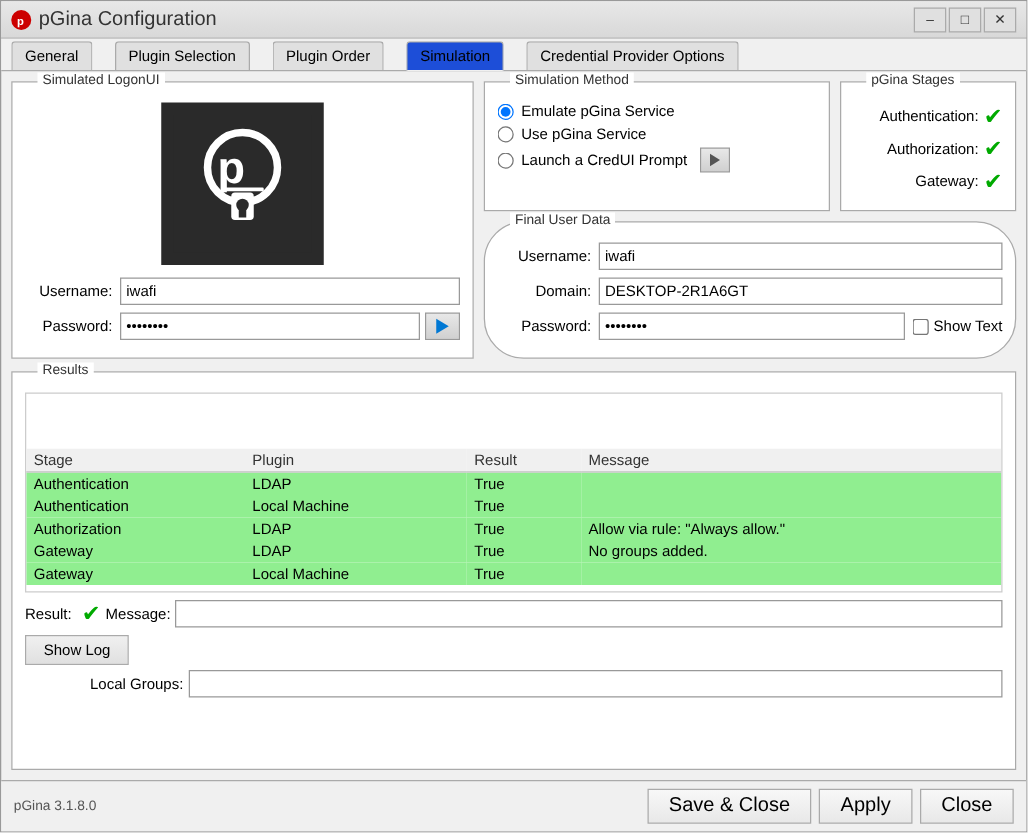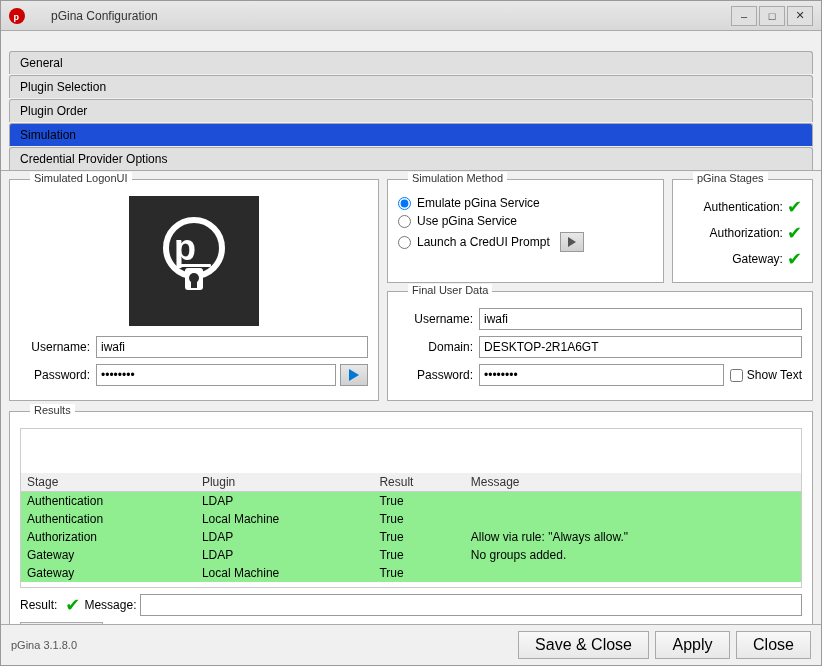--- a/index.html
+++ b/index.html
@@ -39,47 +39,45 @@
       background: #cc0000;
       border-radius: 50%;
       display: flex;
       align-items: center;
       justify-content: center;
       color: white;
       font-size: 10px;
       font-weight: bold;
     }
     .titlebar-title {
-      font-size: 12px;
+      font-size: 16px;
       color: #333;
-      margin-left: 20px;
     }
     .titlebar-controls {
       display: flex;
       gap: 2px;
     }
     .titlebar-btn {
       width: 26px;
       height: 20px;
       background: #e0e0e0;
       border: 1px solid #aaa;
       cursor: pointer;
       display: flex;
       align-items: center;
       justify-content: center;
       font-size: 11px;
       color: #333;
     }
     .tabs {
       display: flex;
       background: #f0f0f0;
-      padding: 20px 8px 0;
-      gap: 1px;
+      padding: 2px 8px 0;
+      gap: 18px;
       border-bottom: 1px solid #aaa;
-      flex-direction: column;
     }
     .tab {
       padding: 4px 10px;
       border: 1px solid #aaa;
       border-bottom: none;
       background: #e0e0e0;
       cursor: pointer;
       font-size: 12px;
       border-radius: 3px 3px 0 0;
     }
@@ -362,21 +360,21 @@
                 <span class="stage-label">Authorization:</span>
                 <span class="checkmark">✔</span>
               </div>
               <div class="stage-row">
                 <span class="stage-label">Gateway:</span>
                 <span class="checkmark">✔</span>
               </div>
             </div>
           </div>
 
-          <div class="group-box" style="padding-top:16px;">
+          <div class="group-box" style="padding-top:16px;border-radius:32px;">
             <span class="group-box-title">Final User Data</span>
             <div class="form-row">
               <span class="form-label" style="width:75px;">Username:</span>
               <input class="form-input" type="text" value="iwafi" style="">
             </div>
             <div class="form-row">
               <span class="form-label" style="width:75px;">Domain:</span>
               <input class="form-input" type="text" value="DESKTOP-2R1A6GT" style="">
             </div>
             <div class="form-row">

